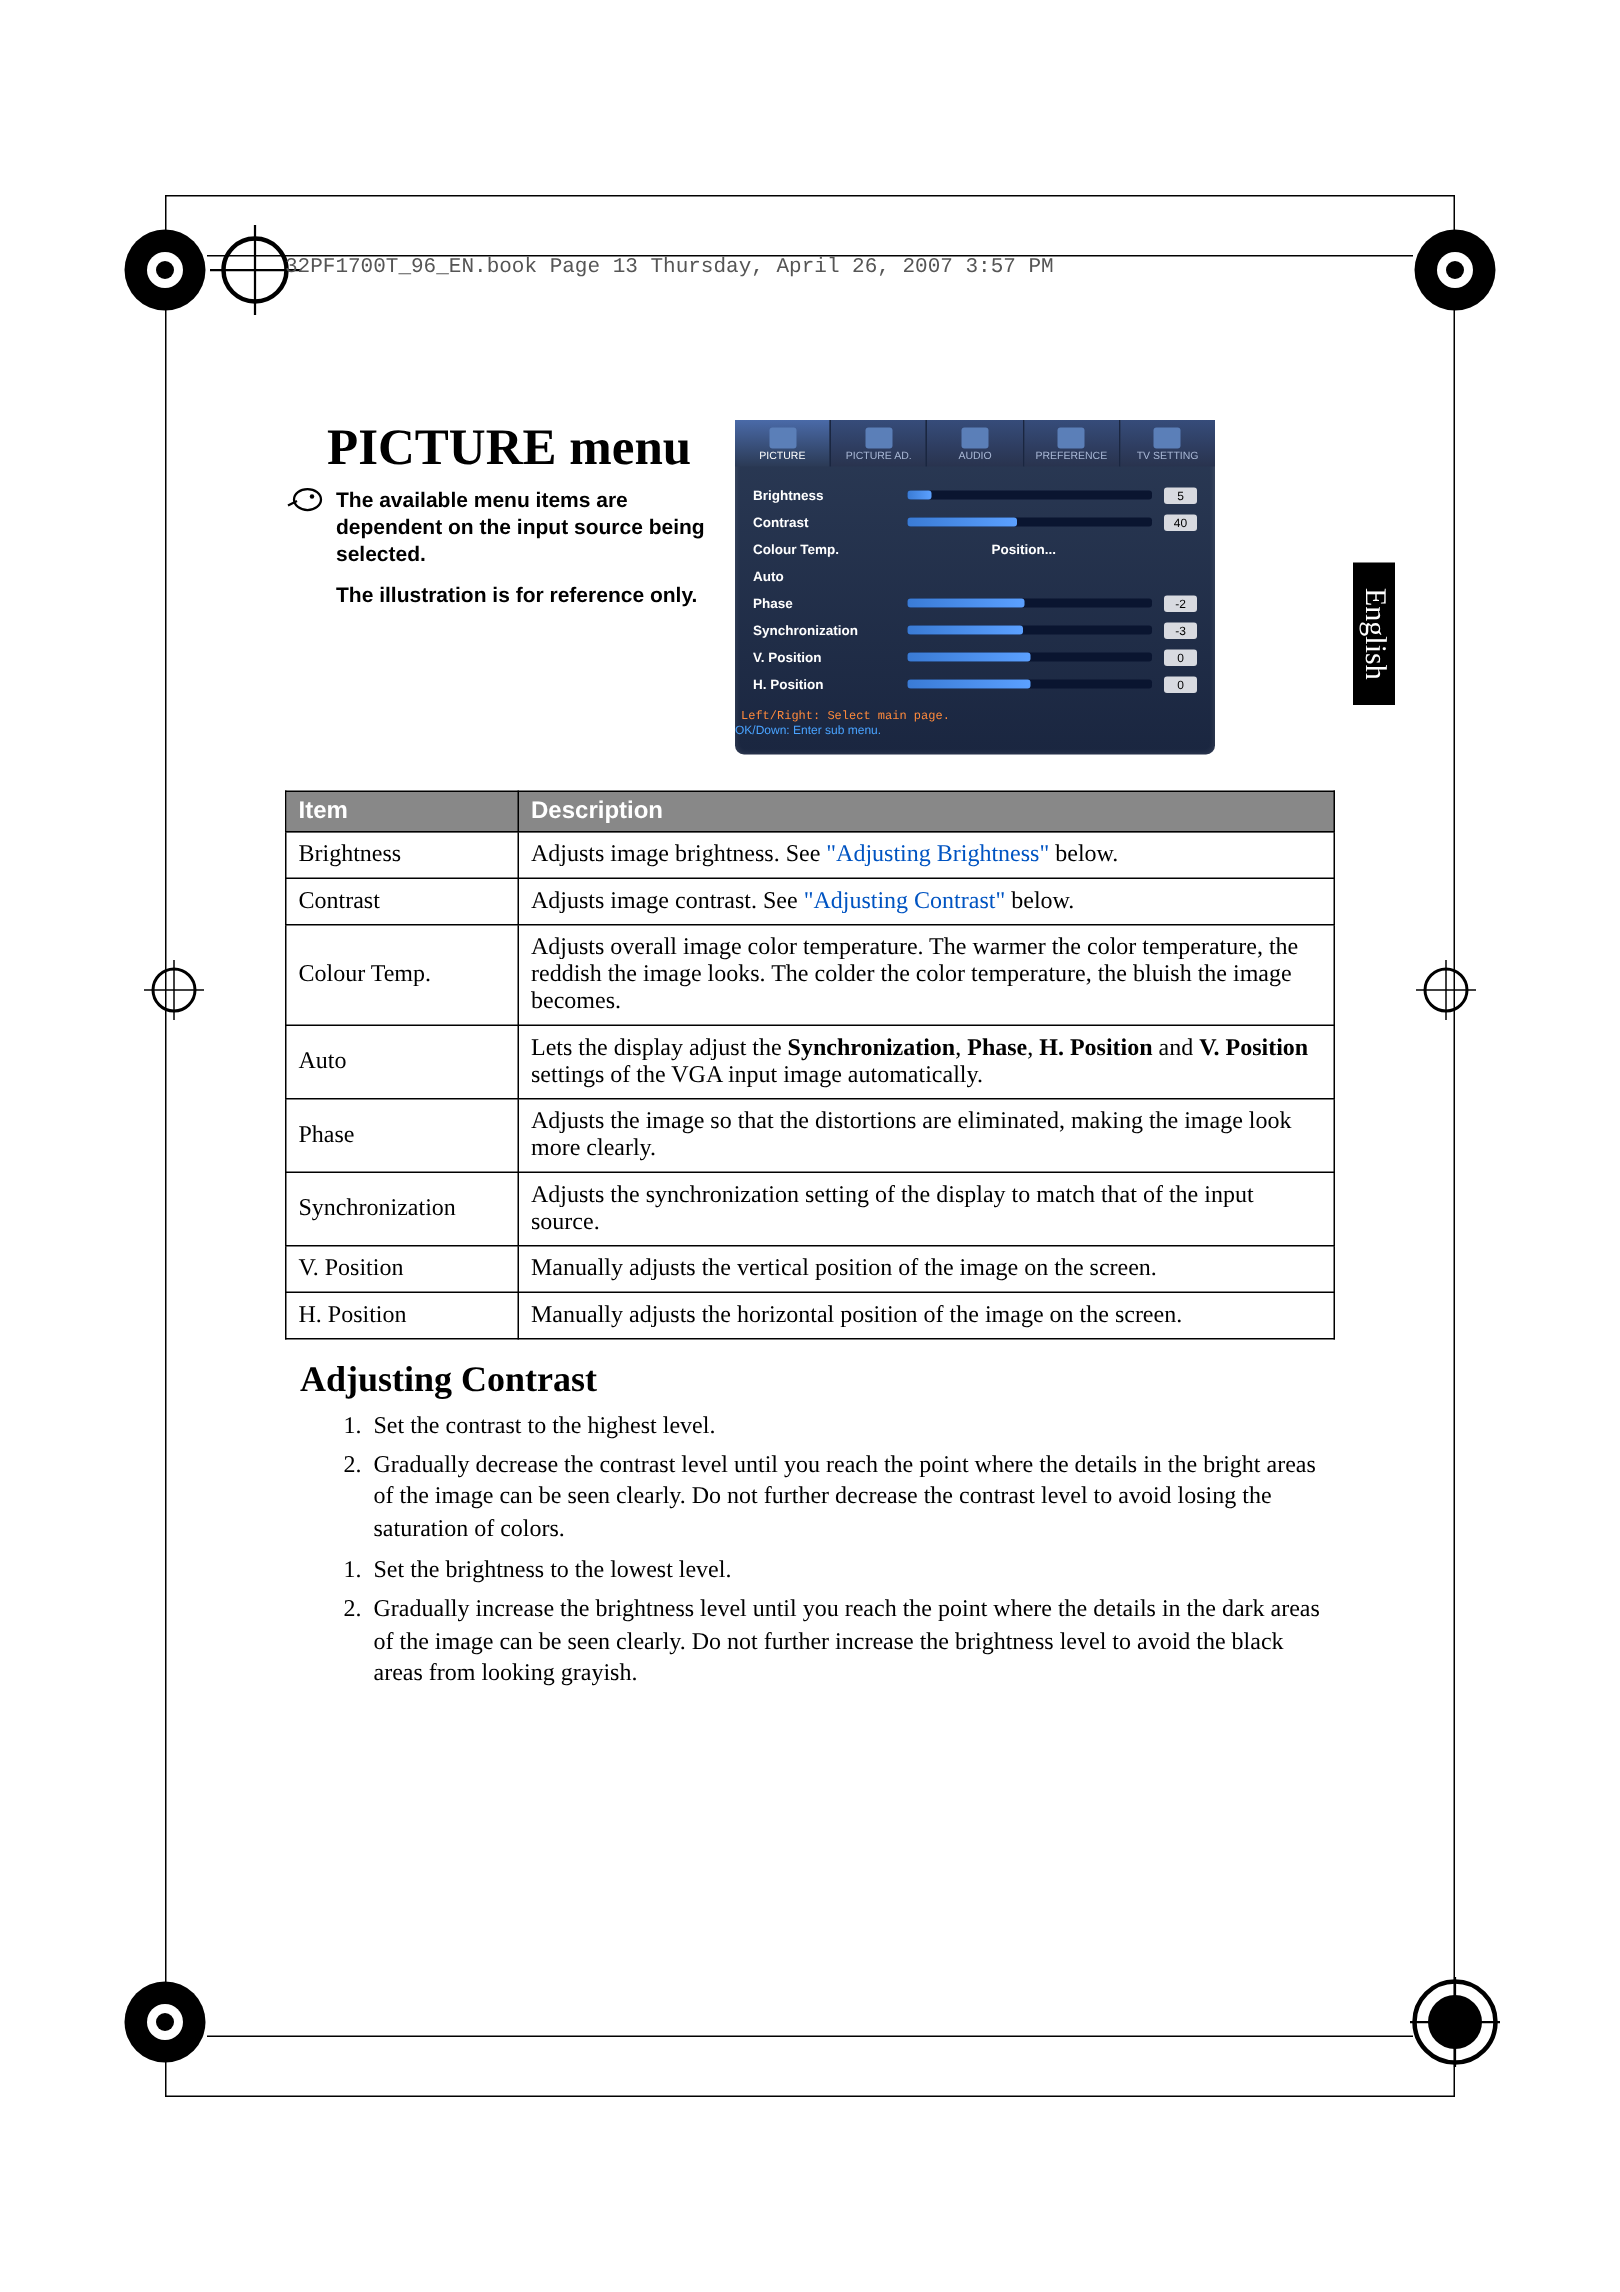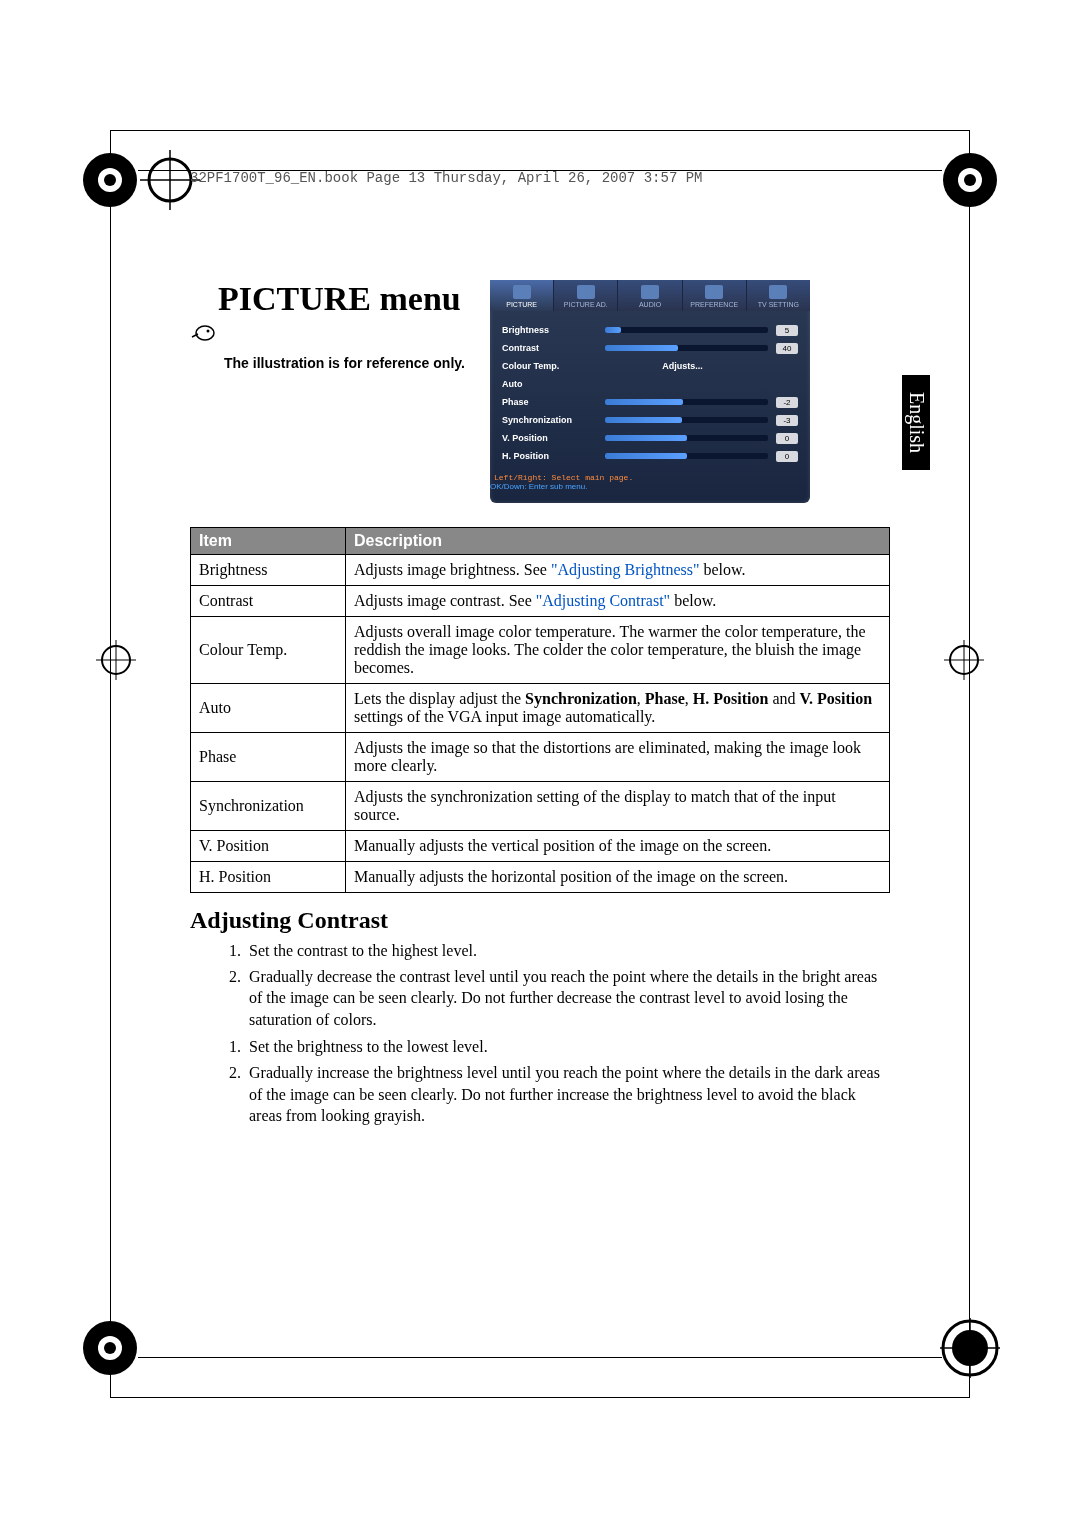--- a/index.html
+++ b/index.html
@@ -121,21 +121,21 @@
     padding:4px 8px; font-family: Arial, sans-serif; font-weight:bold; font-size:16px;
     border:1px solid #000;
   }
   table.desc td { border:1px solid #000; padding:6px 8px; vertical-align:middle; }
   table.desc td:first-child { width:155px; }
   a.cross { color:#0054c2; text-decoration:none; }
 
   h2.section {
     font-family:'Times New Roman', serif;
     font-size:24px; font-weight:bold;
-    margin-top:14px; 
+    margin-top:14px; margin-left:10px;
   }
   ol.steps {
     margin:6px 0 0 55px;
     font-size:16px;
     line-height:1.35;
   }
   ol.steps li { padding-left:4px; margin-bottom:4px; }
 
   .footer {
     position:absolute;
@@ -200,20 +200,21 @@
     <div class="leftcol">
       <div class="menu-title">PICTURE menu</div>
       <div class="note-row">
         <div class="note-icon">
           <svg viewBox="0 0 26 18">
               <ellipse cx="15" cy="9" rx="9" ry="7" fill="none" stroke="#000" stroke-width="1.5"></ellipse>
               <path d="M2 13 L8 10" stroke="#000" stroke-width="1.5"></path>
               <circle cx="18" cy="7" r="1.5" fill="#000"></circle>
             </svg>
         </div>
+        <div class="note-text">The available menu items are dependent on the input source being selected.</div>
       </div>
       <div class="note-text2">The illustration is for reference only.</div>
     </div>
 
     <div class="osd">
       <div class="osd-tabs">
         <div class="osd-tab active">
             <div class="ticon"></div>
             <span>PICTURE</span>
           </div>
@@ -244,21 +245,21 @@
           </div>
           <div class="osd-row">
             <div class="osd-label">Contrast</div>
             <div class="osd-bar">
               <div class="osd-fill" style="width: 45%;"></div>
             </div>
             <div class="osd-val">40</div>
           </div>
           <div class="osd-row">
             <div class="osd-label">Colour Temp.</div>
-            <div class="osd-textval">Adjusts...</div>
+            <div class="osd-textval">Position...</div>
           </div>
           <div class="osd-row">
             <div class="osd-label">Auto</div>
           </div>
           <div class="osd-row">
             <div class="osd-label">Phase</div>
             <div class="osd-bar">
               <div class="osd-fill" style="width: 48%;"></div>
             </div>
             <div class="osd-val">-2</div>

